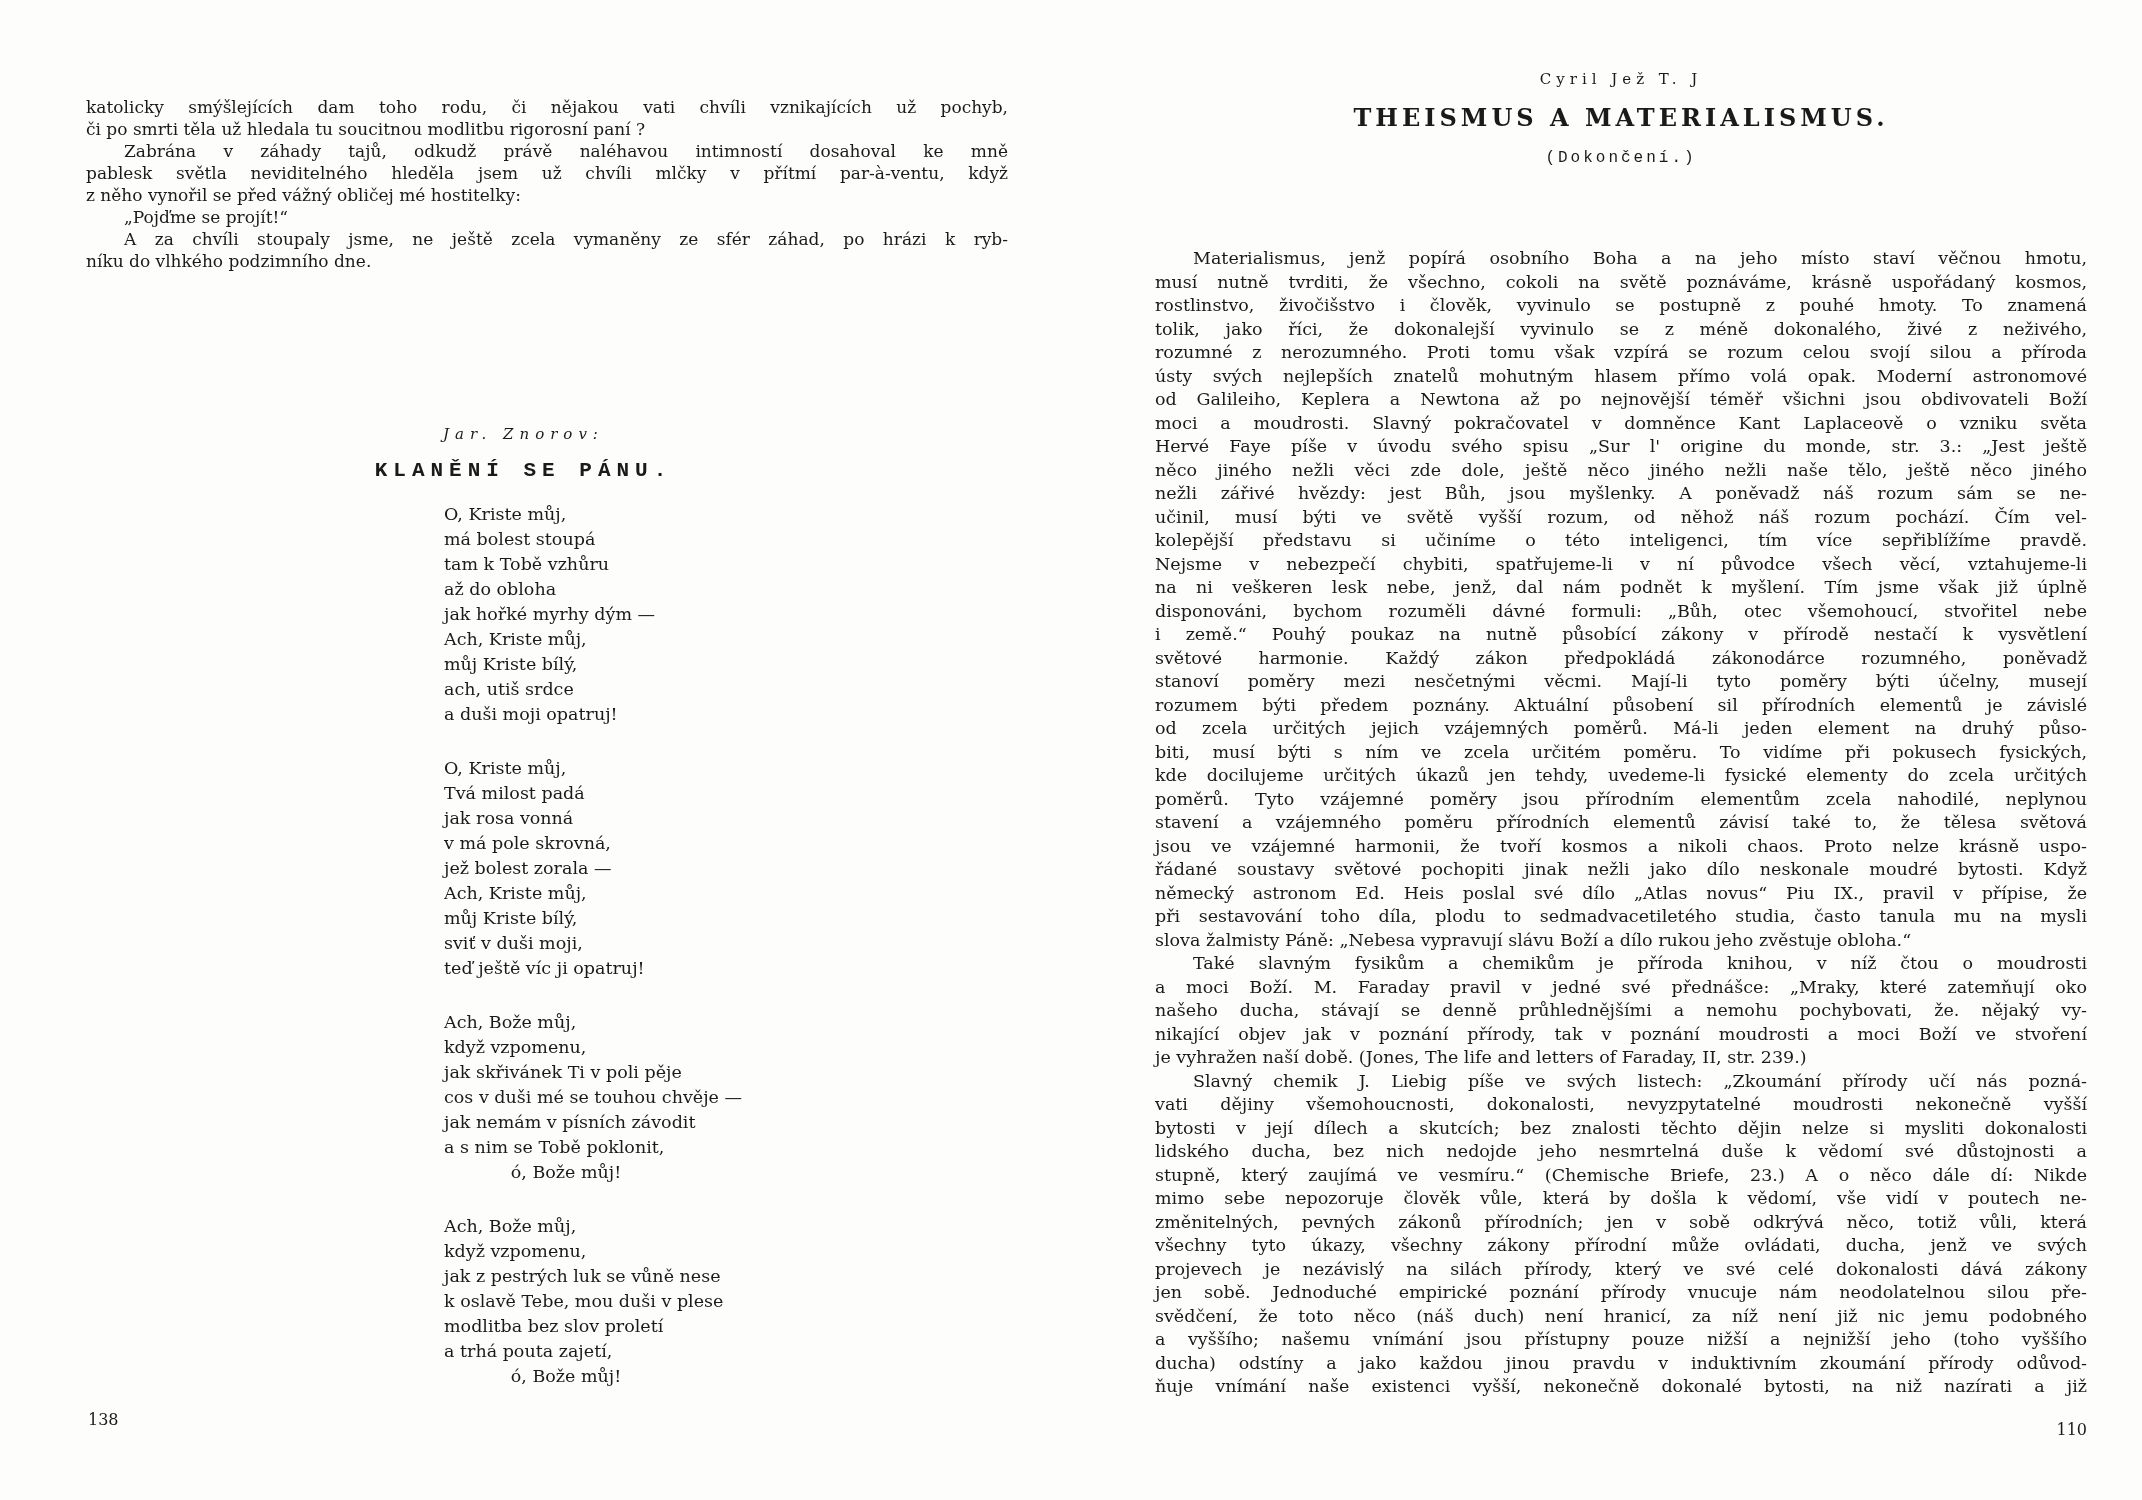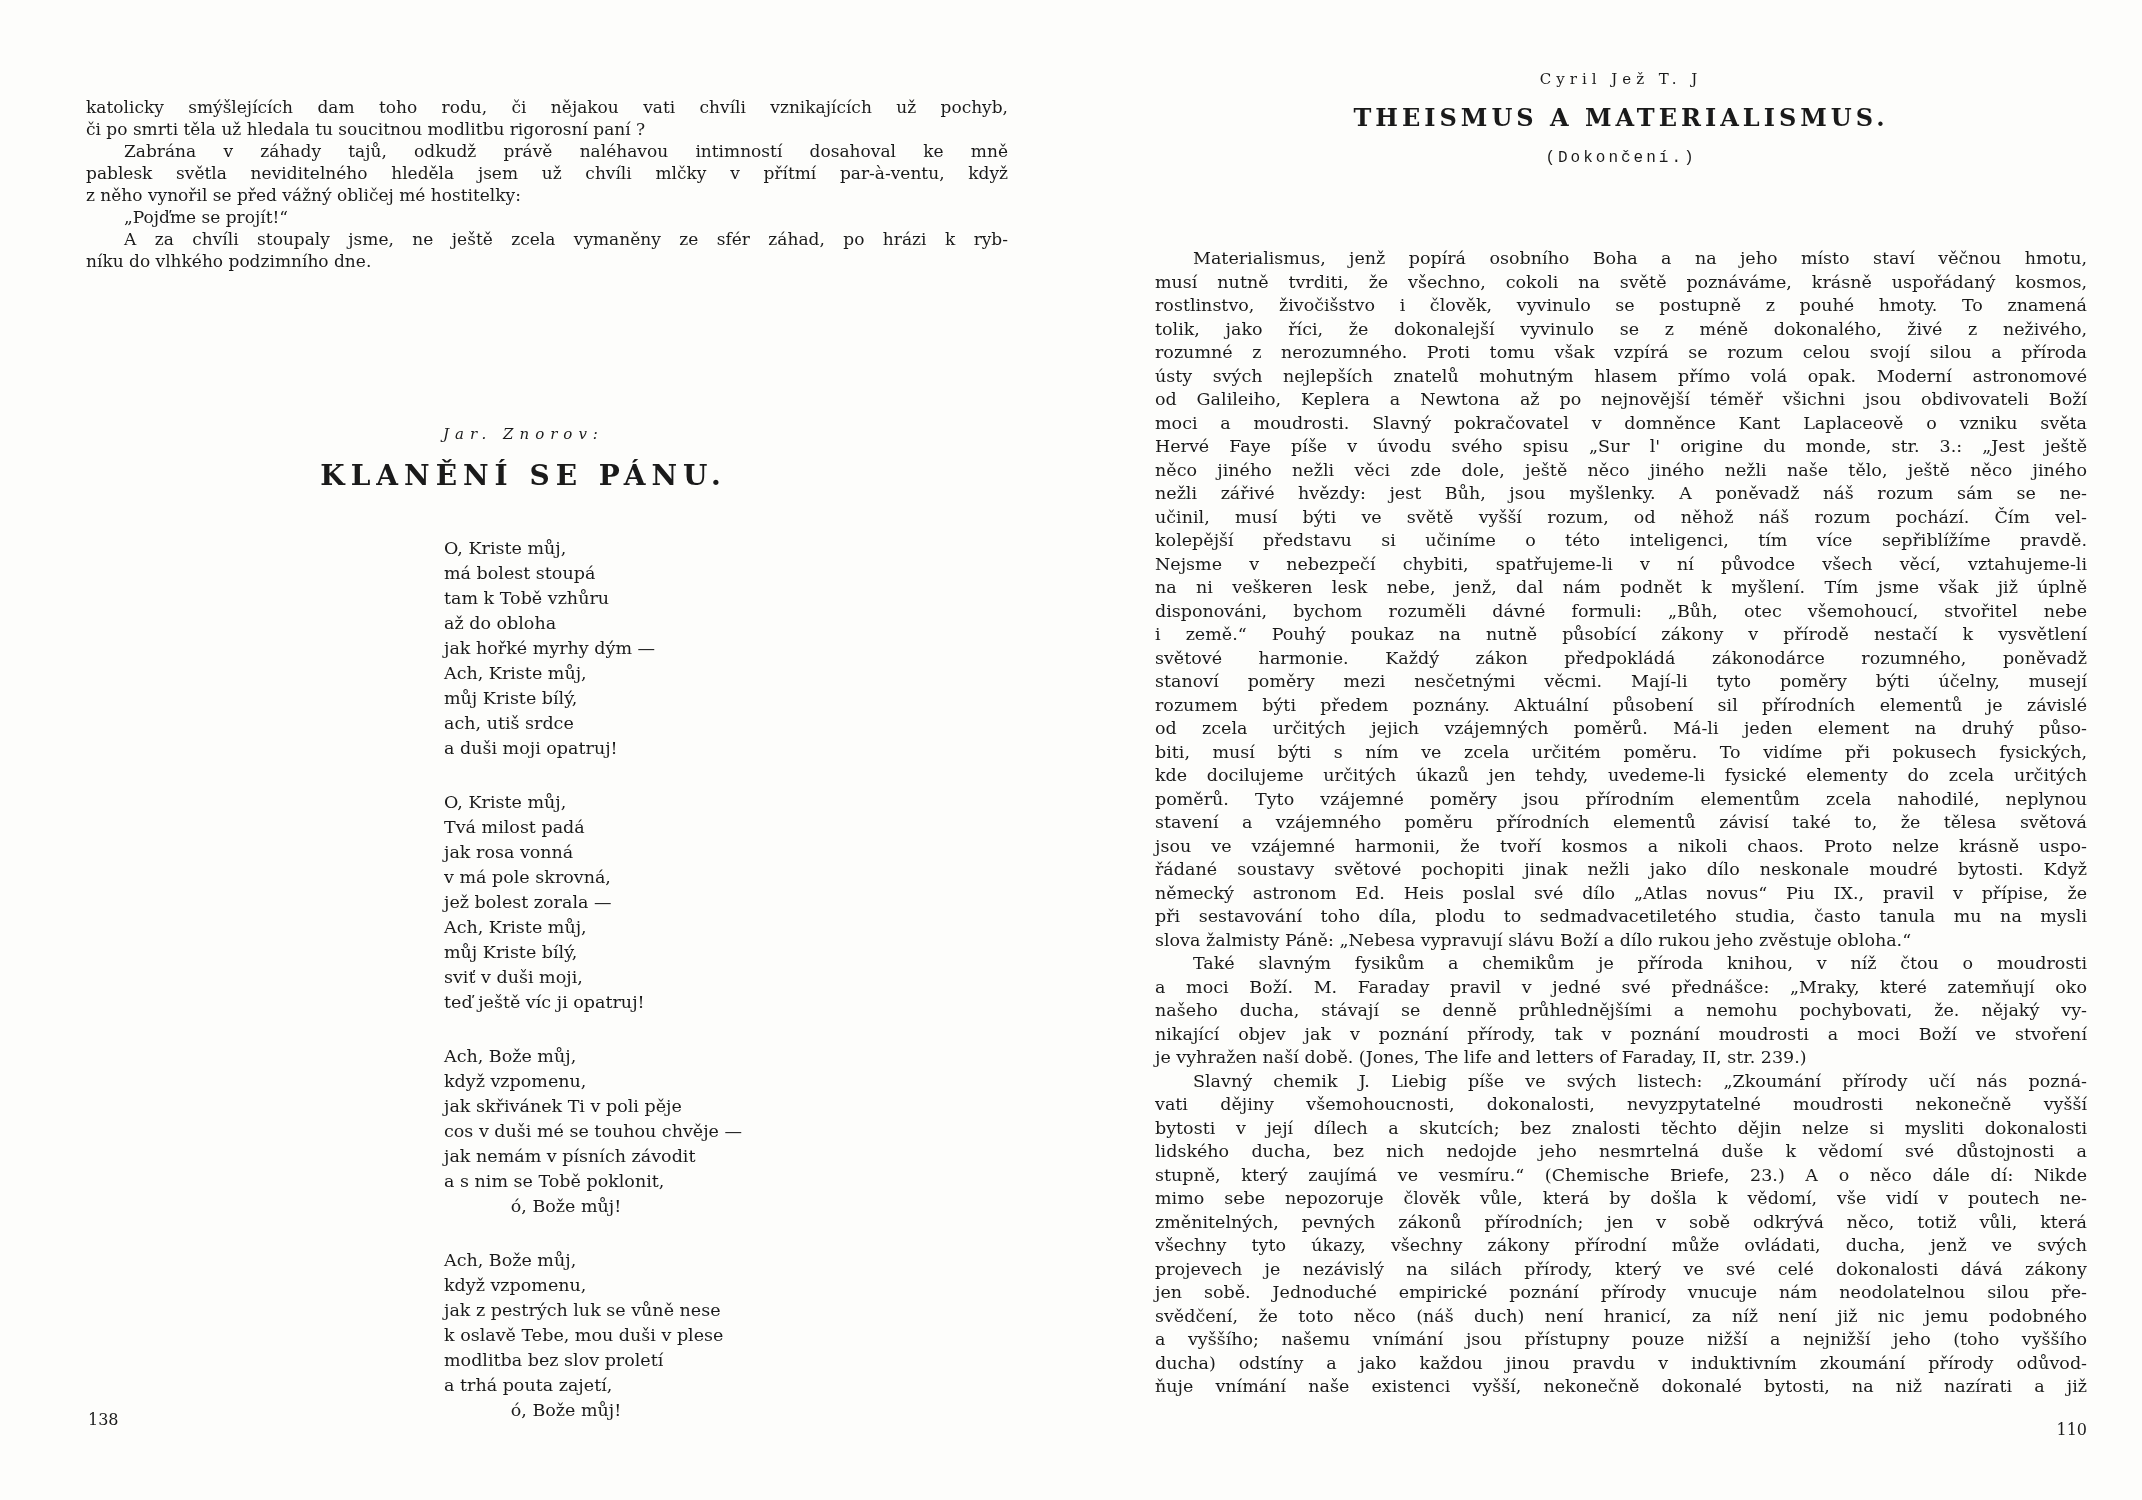--- a/index.html
+++ b/index.html
@@ -20,22 +20,22 @@
   .para.cont .jline.last { text-align-last:justify; }
   .para.indent .jline.first { text-indent:38px; }
 
   
   .prose {
     position:absolute; left:86px; top:96px; width:922px;
     font-size:17px; line-height:22px;
   }
   .poem-block { position:absolute; left:86px; top:425px; width:875px; }
   .poem-author { text-align:center; font-size:15px; letter-spacing:6px;font-style:italic; }
-  .poem-title  { text-align:center; font-size:28px; font-weight:700; letter-spacing:6px; margin-top:16px; }
-  .poem-stanzas { margin-left:358px; margin-top:44px; }
+  .poem-title  { text-align:center; font-size:21px; font-weight:700; letter-spacing:6px; margin-top:16px;font-family:Liberation Mono, monospace; }
+  .poem-stanzas { margin-left:358px; margin-top:20px; }
   .stanza { font-size:17.5px; line-height:25px; margin-bottom:29px; }
   .stanza .jline, .stanza .jline.last {
     text-align:left; text-align-last:left; white-space:pre;
   }
 
   
   .article-head { position:absolute; left:1155px; top:70px; width:932px; text-align:center; }
   .article-author   { font-size:15px; letter-spacing:5px; }
   .article-title    { font-size:24px; font-weight:700; letter-spacing:4px; margin-top:15px; }
   .article-subtitle { font-size:16px; letter-spacing:3px; margin-top:17px;font-family:Liberation Mono, monospace; }

